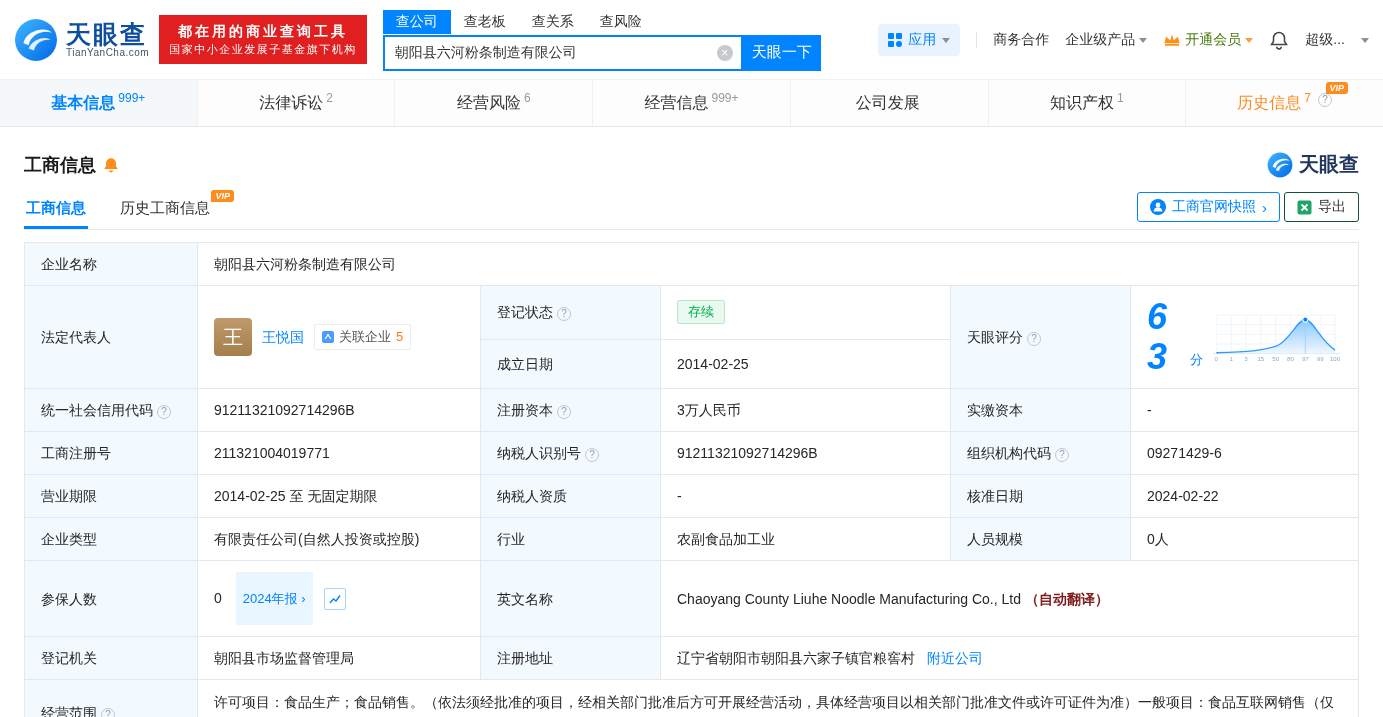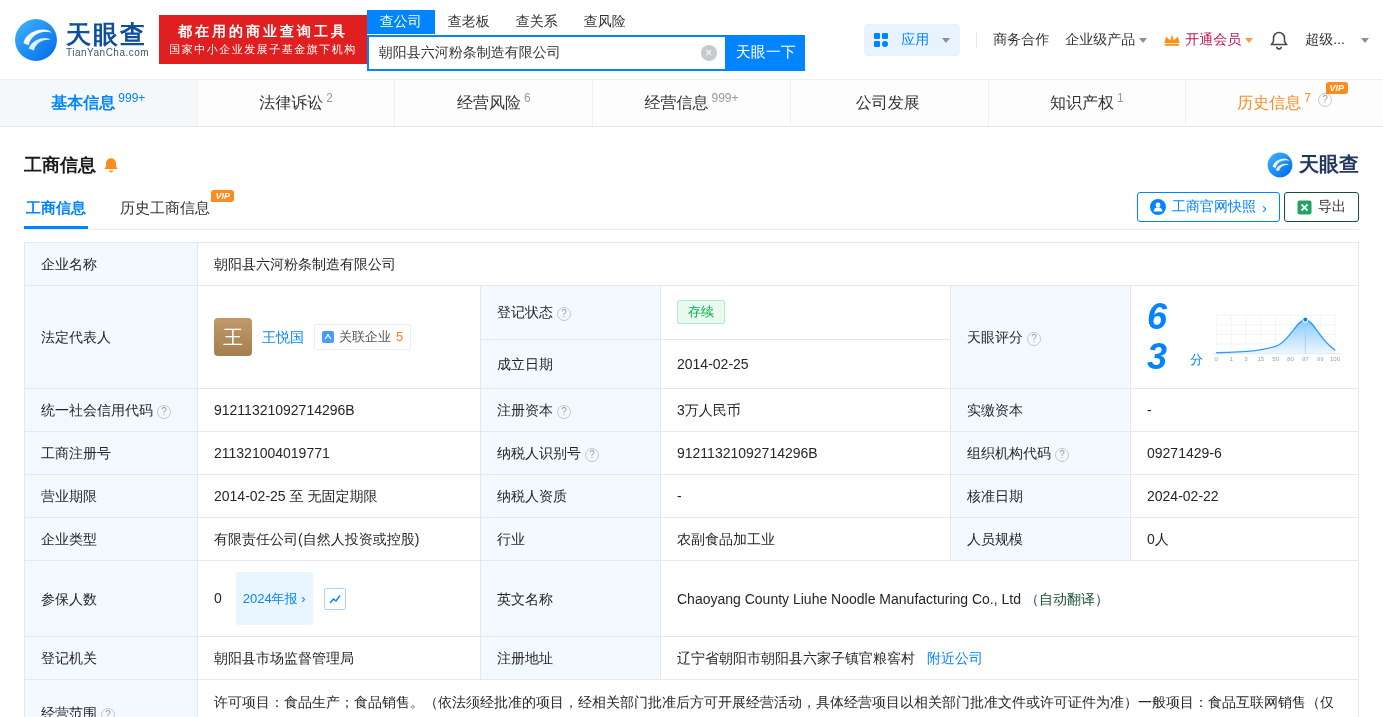--- a/index.html
+++ b/index.html
@@ -11,35 +11,35 @@
        font-family:"Liberation Sans","DejaVu Sans",sans-serif;font-size:14px;}
 
   
   .topbar{height:80px;display:flex;align-items:center;padding:0 14px;border-bottom:1px solid #f0f2f4;}
   .logo{display:flex;align-items:center;gap:8px;cursor:pointer;flex:0 0 auto;}
   .logo-cn{font-size:25px;font-weight:bold;color:#0d4e9e;line-height:26px;letter-spacing:2px;}
   .logo-en{font-size:10px;color:#44546a;letter-spacing:.5px;}
   .red-badge{margin-left:10px;background:var(--red,#e02020);color:#fff;padding:7px 10px;text-align:center;flex:0 0 auto;}
   .rb1{font-size:14px;font-weight:bold;letter-spacing:3px;line-height:19px;}
   .rb2{font-size:11px;letter-spacing:1.5px;line-height:16px;}
-  .search-area{margin-left:0;flex:0 0 auto;}
+  .search-area{margin-left:16px;flex:0 0 auto;}
   .search-tabs{display:flex;align-items:center;height:26px;}
   .stab{padding:3px 13px;font-size:14px;color:#333;cursor:pointer;}
   .stab.active{background:var(--accent,#0084ff);color:#fff;}
   .search-row{display:flex;}
   .search-box{width:360px;height:36px;border:2px solid var(--accent,#0084ff);background:#fff;display:flex;align-items:center;padding:0 8px;}
   .search-box input{border:none;outline:none;flex:1;font-size:14px;color:#333;font-family:inherit;background:transparent;}
   .clear-icon{width:16px;height:16px;border-radius:50%;background:#c6c9cd;color:#fff;font-size:12px;line-height:16px;text-align:center;cursor:pointer;}
   .clear-icon::after{content:"×";}
   .search-btn{width:78px;height:36px;border:none;background:var(--accent,#0084ff);color:#fff;font-size:15px;cursor:pointer;font-family:inherit;}
   .header-right{margin-left:auto;display:flex;align-items:center;gap:16px;white-space:nowrap;}
-  .app-chip{background:#e8f3ff;color:var(--accent,#0084ff);border-radius:4px;padding:7px 10px;display:flex;align-items:center;gap:13px;cursor:pointer;font-size:14px;}
+  .app-chip{background:#e8f3ff;color:var(--accent,#0084ff);border-radius:4px;padding:7px 10px;display:flex;align-items:center;gap:6px;cursor:pointer;font-size:14px;}
   .vdiv{width:1px;height:16px;background:#e3e6ea;}
   .hlink{cursor:pointer;display:inline-flex;align-items:center;gap:4px;font-size:14px;color:#333;}
-  .vip-link{color:#be185d;}
+  .vip-link{color:#4d7c0f;}
   .caret{display:inline-block;width:0;height:0;border:4px solid transparent;border-top:5px solid #8a8f96;transform:translateY(3px);}
   .orange-caret{border-top-color:#ff9a3d;}
   .bell-icon{cursor:pointer;}
 
   
   .navbar{display:flex;height:47px;background:#fdfdfd;border-bottom:1px solid #e8e8e8;}
   .ntab{flex:1;display:flex;align-items:center;justify-content:center;font-size:16px;color:#333;border-right:1px solid #f0f0f0;cursor:pointer;}
   .ntab:last-child{border-right:none;}
   .ntab .rel{position:relative;display:inline-flex;align-items:flex-start;gap:3px;}
   .ntab .cnt{font-size:12px;color:#999;transform:translateY(-2px);}
@@ -62,21 +62,21 @@
   .right-btns{margin-left:auto;display:flex;gap:4px;padding-bottom:7px;}
   .btn-snapshot{display:inline-flex;align-items:center;gap:6px;height:30px;padding:0 12px;border:1px solid var(--accent,#0084ff);border-radius:3px;background:#fff;color:var(--accent,#0084ff);font-size:14px;cursor:pointer;font-family:inherit;}
   .btn-snapshot::after{content:"›";font-size:15px;}
   .btn-export{display:inline-flex;align-items:center;gap:6px;height:30px;padding:0 12px;border:1px solid #14532d;border-radius:3px;background:#fff;color:#333;font-size:14px;cursor:pointer;font-family:inherit;}
 
   
   table.info{border-collapse:collapse;table-layout:fixed;width:1335px;margin:12px 24px 0;}
   .info td{border:1px solid var(--border,#e4e8ec);padding:11px 16px;line-height:20px;vertical-align:middle;word-break:break-all;color:#262626;}
   .info td.lbl{background:var(--label_bg,#f2f9ff);}
   .link{color:var(--accent,#0084ff);cursor:pointer;}
-  .muted{color:#14532d;}
+  .muted{color:#7f1d1d;font-weight:bold;}
   .badge-green{display:inline-block;background:#e9f9ef;border:1px solid #b4e8ca;color:var(--green,#00b34a);font-size:13px;padding:2px 10px;border-radius:2px;line-height:18px;}
   .rep{display:flex;align-items:center;gap:10px;}
   .avatar{width:38px;height:38px;border-radius:4px;background:linear-gradient(180deg,#c09a6a,#a57e4e);color:#fff;font-size:20px;display:flex;align-items:center;justify-content:center;flex:0 0 auto;}
   .rel-chip{display:inline-flex;align-items:center;gap:5px;border:1px solid #ececec;border-radius:2px;padding:2px 7px;font-size:13px;color:#555;cursor:pointer;}
   .rel-chip .cnt-orange{color:#ff7d20;}
   .score-wrap{display:flex;align-items:center;gap:8px;}
   .score-num{font-size:36px;font-weight:bold;font-style:italic;color:var(--accent,#0084ff);line-height:40px;}
   .score-unit{font-size:13px;color:var(--accent,#0084ff);align-self:flex-end;padding-bottom:7px;}
   .report-chip{display:inline-block;background:#e9f5ff;color:var(--accent,#0084ff);font-size:13px;padding:18px 7px;border-radius:2px;margin-left:10px;cursor:pointer;line-height:17px;}
   .report-chip::after{content:" ›";}

